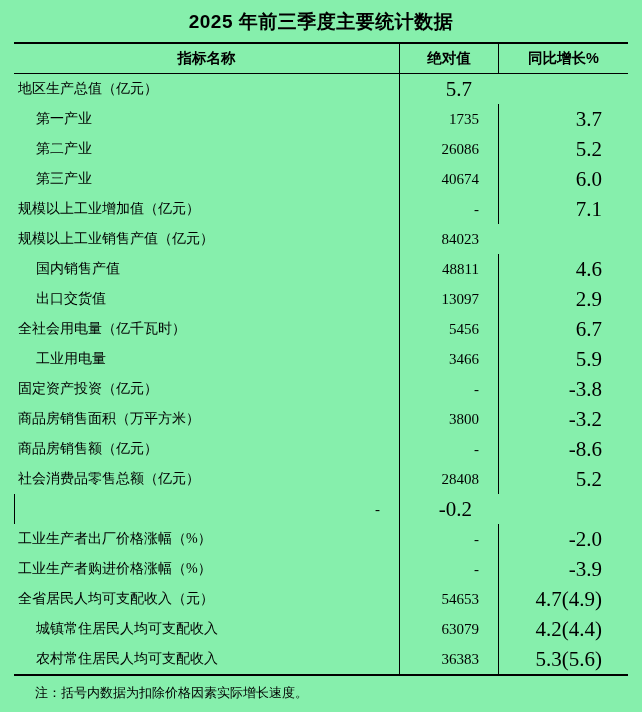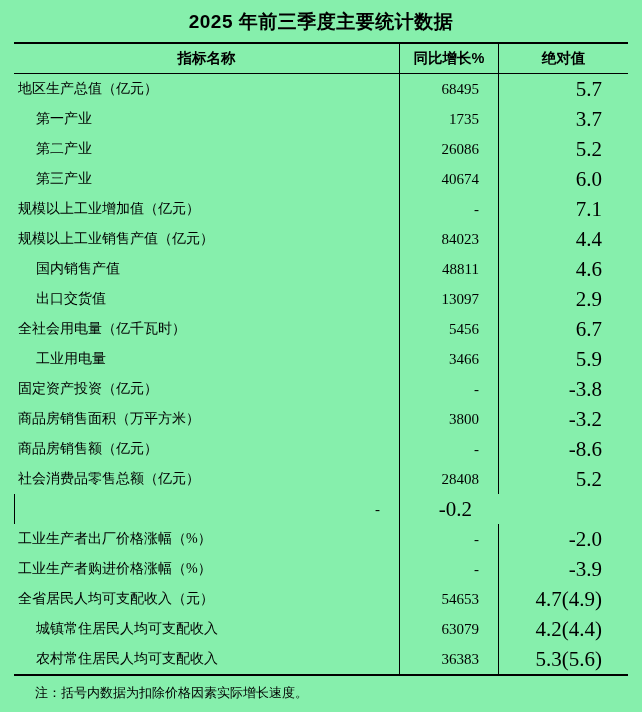--- a/index.html
+++ b/index.html
@@ -72,27 +72,26 @@
 </head>
 <body>
 
 <div class="page">
 
   <div class="title">2025 年前三季度主要统计数据</div>
 
   <div class="stat-table">
     <div class="row header-row">
       <div class="cell c1">指标名称</div>
+      <div class="cell c2">绝对值</div>
       <div class="cell c3">同比增长%</div>
-      <div class="cell c2">绝对值</div>
     </div>
     <div id="rows">
   <div class="row body-row">
     <div class="cell c1">地区生产总值（亿元）</div>
-    <div class="cell c2">68495</div>
     <div class="cell c3">5.7</div>
   </div>
 
   <div class="row body-row">
     <div class="cell c1 indent1">第一产业</div>
     <div class="cell c2">1735</div>
     <div class="cell c3">3.7</div>
   </div>
 
   <div class="row body-row">
@@ -109,21 +108,20 @@
 
   <div class="row body-row">
     <div class="cell c1">规模以上工业增加值（亿元）</div>
     <div class="cell c2">-</div>
     <div class="cell c3">7.1</div>
   </div>
 
   <div class="row body-row">
     <div class="cell c1">规模以上工业销售产值（亿元）</div>
     <div class="cell c2">84023</div>
-    <div class="cell c3">4.4</div>
   </div>
 
   <div class="row body-row">
     <div class="cell c1 indent1">国内销售产值</div>
     <div class="cell c2">48811</div>
     <div class="cell c3">4.6</div>
   </div>
 
   <div class="row body-row">
     <div class="cell c1 indent1">出口交货值</div>

